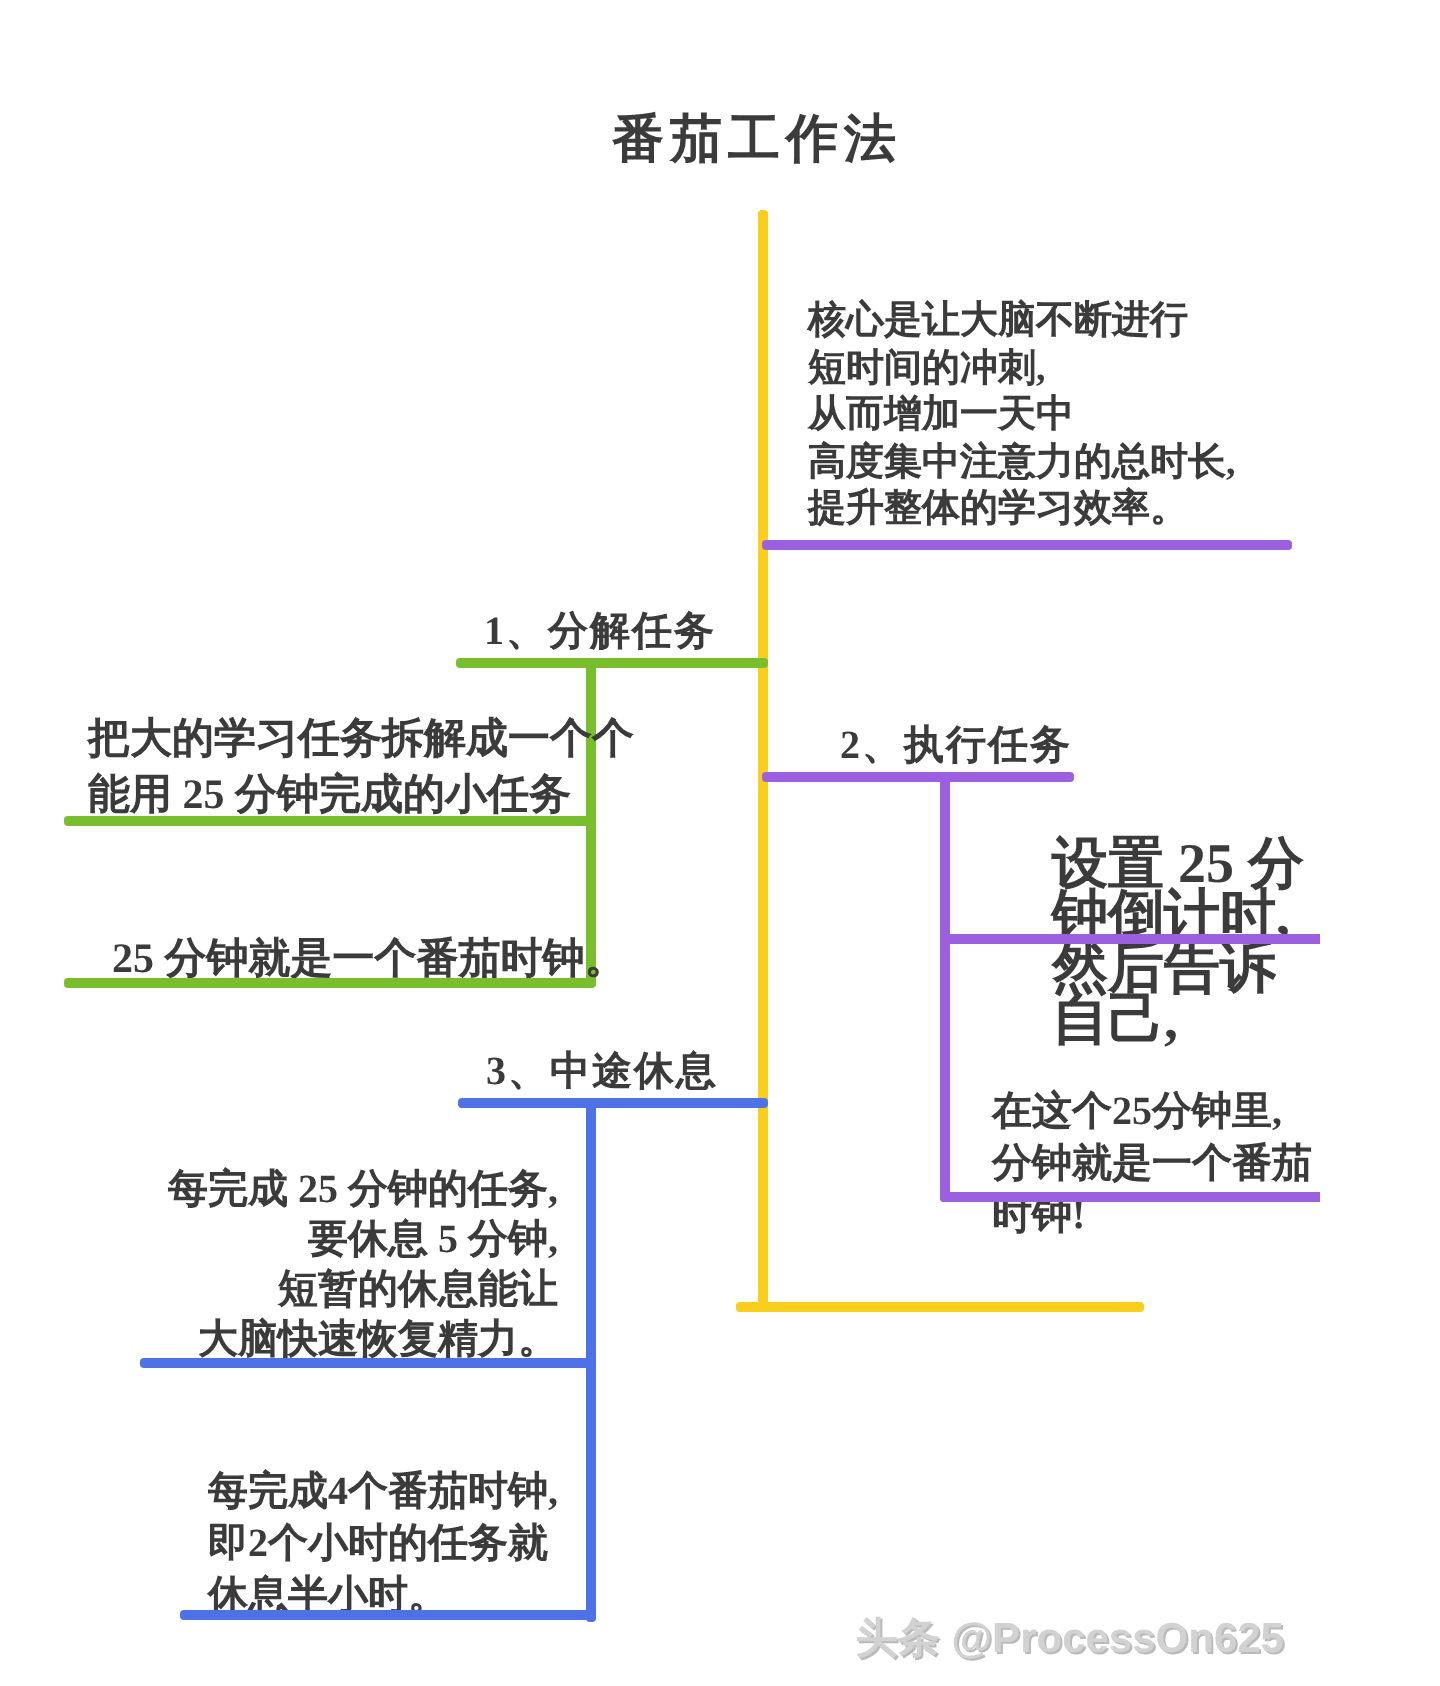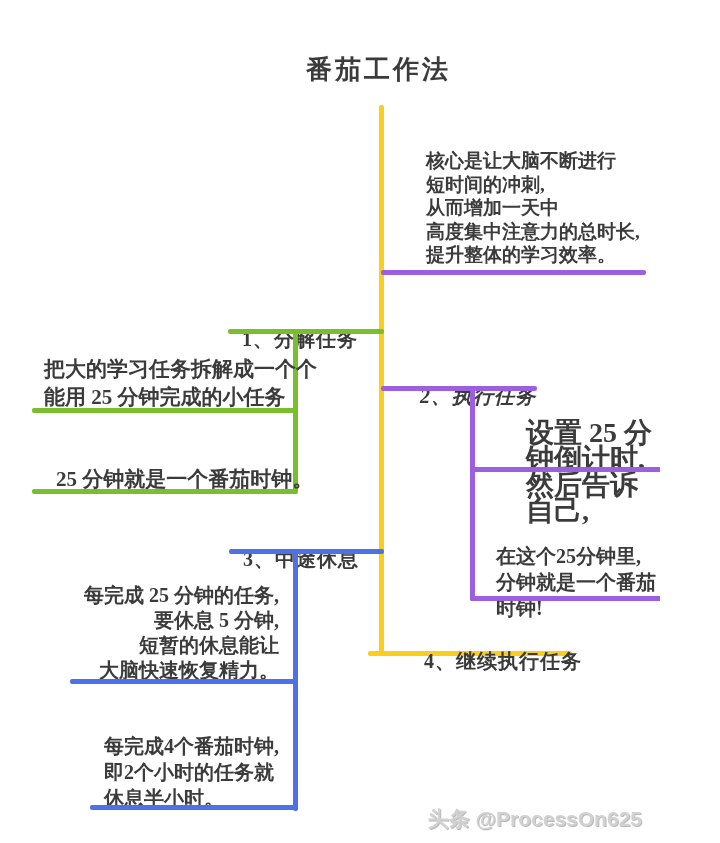--- a/index.html
+++ b/index.html
@@ -25,28 +25,27 @@
     font-weight: bold;
     letter-spacing: 3px;
     white-space: nowrap;
   }
   .node-label {
     position: absolute;
     font-size: 20px;
     font-weight: bold;
     letter-spacing: 1px;
     white-space: nowrap;
-    margin-top: 24px;
   }
   .note {
     position: absolute;
     font-weight: bold;
     white-space: pre-line;
   }
-  .note-core   { top: 149px; left: 426px; font-size: 19px; line-height: 23.5px; }
+  .note-core   { top: 149px; left: 404px; font-size: 19px; line-height: 23.5px; }
   .note-g1     { top: 355px; left: 44px;  font-size: 21px; line-height: 28px; }
   .note-g2     { top: 466px; left: 56px;  font-size: 21px; line-height: 26px; }
   .note-p1     { top: 420px; left: 494px; font-size: 28px; line-height: 26px; margin-left: 32px; }
   .note-p2     { top: 543px; left: 496px; font-size: 20px; line-height: 26px; }
   .note-b1     { top: 583px; left: 84px;  font-size: 20px; line-height: 25px; text-align: right; }
   .note-b2     { top: 733px; left: 104px; font-size: 20px; line-height: 26px; }
 
   .watermark {
     position: absolute;
     top: 805px; right: 18px;
@@ -77,21 +76,21 @@
 
   <div class="node-label" style="top:302px; left:242px;">1、分解任务</div>
   <div class="line green" style="left:228px; top:329px; width:156px; height:5px;"></div>
   <div class="line green" style="left:293px; top:329px; width:5px; height:165px;"></div>
   <div class="note note-g1">把大的学习任务拆解成一个个
 能用 25 分钟完成的小任务</div>
   <div class="line green" style="left:32px; top:408px; width:265px; height:5px;"></div>
   <div class="note note-g2">25 分钟就是一个番茄时钟。</div>
   <div class="line green" style="left:32px; top:489px; width:265px; height:5px;"></div>
 
-  <div class="node-label" style="top:359px; left:420px;font-style:italic;">2、执行任务</div>
+  <div class="node-label" style="top:359px; left:420px;">2、执行任务</div>
   <div class="line purple" style="left:381px; top:386px; width:156px; height:5px;"></div>
   <div class="line purple" style="left:470px; top:386px; width:5px; height:215px;"></div>
   <div class="note note-p1">设置 25 分钟倒计时,
 然后告诉自己,</div>
   <div class="line purple" style="left:470px; top:467px; width:217px; height:5px;"></div>
   <div class="note note-p2">在这个25分钟里,
 分钟就是一个番茄时钟!</div>
   <div class="line purple" style="left:470px; top:596px; width:228px; height:5px;"></div>
 
   <div class="node-label" style="top:522px; left:243px;">3、中途休息</div>
@@ -100,17 +99,16 @@
   <div class="note note-b1">每完成 25 分钟的任务,
 要休息 5 分钟,
 短暂的休息能让
 大脑快速恢复精力。</div>
   <div class="line blue" style="left:70px; top:679px; width:228px; height:5px;"></div>
   <div class="note note-b2">每完成4个番茄时钟,
 即2个小时的任务就
 休息半小时。</div>
   <div class="line blue" style="left:90px; top:805px; width:208px; height:5px;"></div>
 
-  <div class="node-label" style="top:624px; left:424px;">4、继续执行任务</div>
 
   <div class="watermark">头条 @ProcessOn625</div>
 
 </div>
 
 </body></html>

